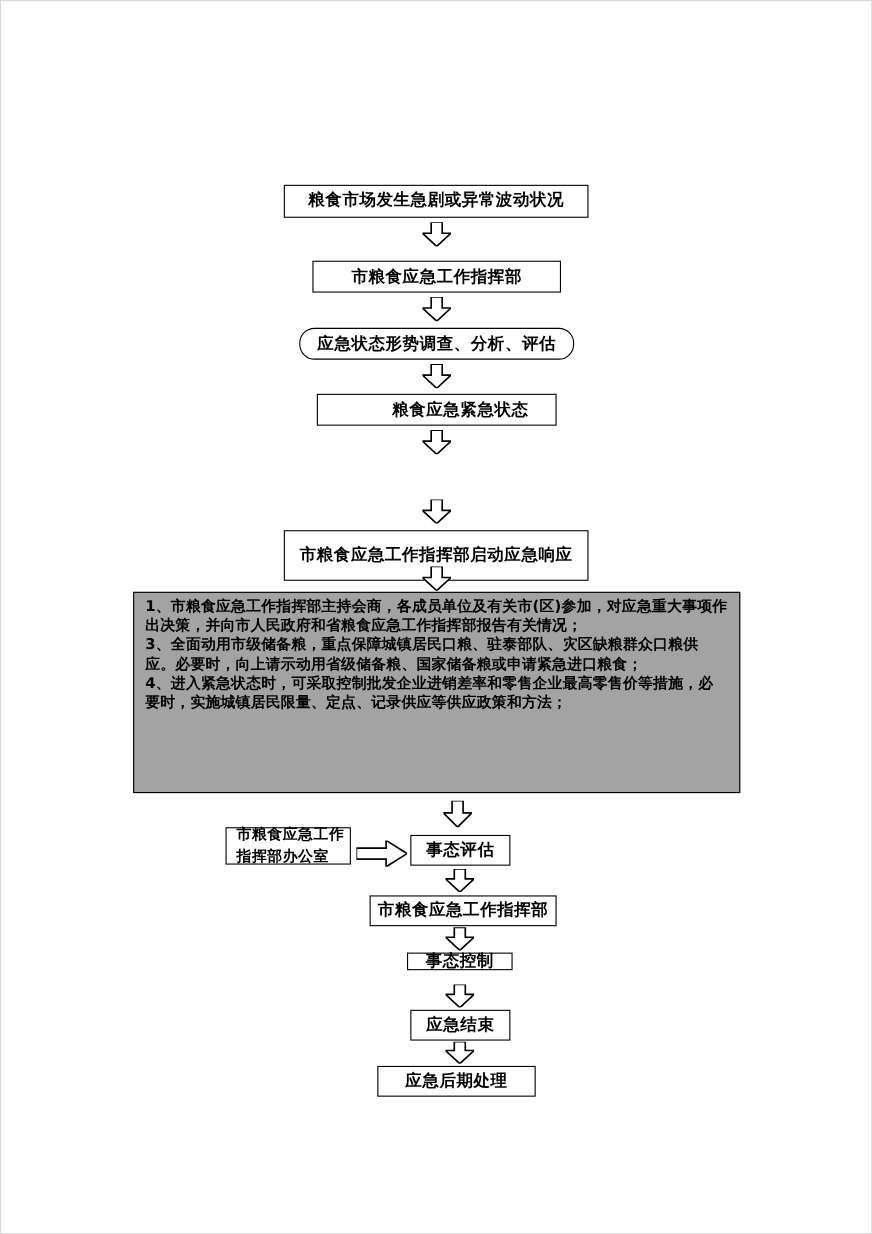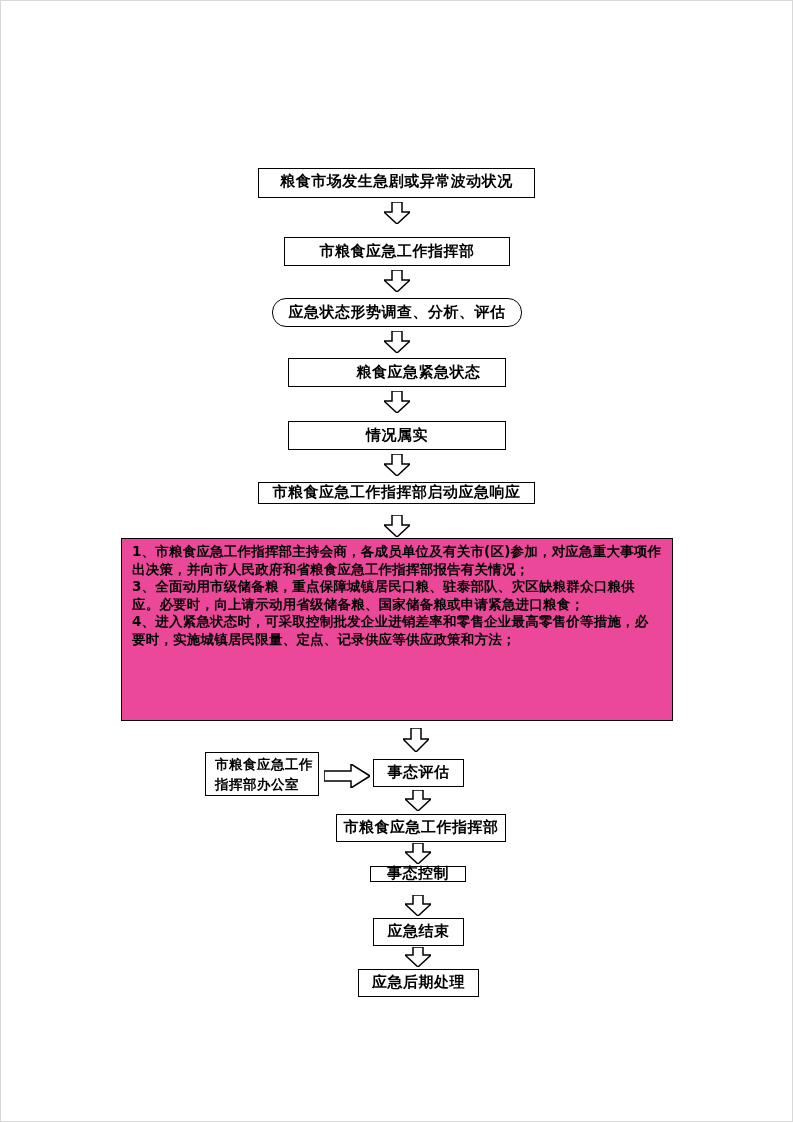--- a/index.html
+++ b/index.html
@@ -30,21 +30,21 @@
     font-weight: bold;
     font-size: 15px;
     line-height: 1.15;
     letter-spacing: 0.5px;
   }
   .fbox.small { font-size: 15px; }
   .bigbox {
     position: absolute;
     box-sizing: border-box;
     border: 1.5px solid #000;
-    background: #ec4899;
+    background: #a3a3a3;
     font-weight: bold;
     font-size: 13.5px;
     line-height: 17.6px;
     padding: 4px 10px;
     text-align: left;
     letter-spacing: 0.2px;
   }
   .bigbox p { margin: 0; }
   .office {
     position: absolute;
@@ -93,49 +93,48 @@
   </div>
 
   <div class="fbox" style="left:287px; top:357px; width:218px; height:29px;padding-left:43px;">粮食应急紧急状态</div>
 
   <div class="arrow" style="left:383px; top:390px;">
     <svg width="26" height="22" viewBox="0 0 26 22">
       <polygon points="8,0 18,0 18,10 26,10 13,22 0,10 8,10" fill="#fff" stroke="#000" stroke-width="1.5"></polygon>
     </svg>
   </div>
 
-  <div class="fbox" style="left:287px; top:420px; width:218px; height:29px;">情况属实</div>
 
   <div class="arrow" style="left:383px; top:453px;">
     <svg width="26" height="22" viewBox="0 0 26 22">
       <polygon points="8,0 18,0 18,10 26,10 13,22 0,10 8,10" fill="#fff" stroke="#000" stroke-width="1.5"></polygon>
     </svg>
   </div>
 
-  <div class="fbox" style="left:257px; top:481px; width:277px; height:22px;">市粮食应急工作指挥部启动应急响应</div>
+  <div class="fbox" style="left:257px; top:481px; width:277px; height:46px;">市粮食应急工作指挥部启动应急响应</div>
 
   <div class="arrow" style="left:383px; top:514px;">
     <svg width="26" height="22" viewBox="0 0 26 22">
       <polygon points="8,0 18,0 18,10 26,10 13,22 0,10 8,10" fill="#fff" stroke="#000" stroke-width="1.5"></polygon>
     </svg>
   </div>
 
   <div class="bigbox" style="left:120px; top:537px; width:552px; height:183px;">
     <p>1、市粮食应急工作指挥部主持会商，各成员单位及有关市(区)参加，对应急重大事项作出决策，并向市人民政府和省粮食应急工作指挥部报告有关情况；</p>
     <p>3、全面动用市级储备粮，重点保障城镇居民口粮、驻泰部队、灾区缺粮群众口粮供应。必要时，向上请示动用省级储备粮、国家储备粮或申请紧急进口粮食；</p>
     <p>4、进入紧急状态时，可采取控制批发企业进销差率和零售企业最高零售价等措施，必要时，实施城镇居民限量、定点、记录供应等供应政策和方法；</p>
   </div>
 
   <div class="arrow" style="left:402px; top:727px;">
     <svg width="26" height="24" viewBox="0 0 26 24">
       <polygon points="8,0 18,0 18,11 26,11 13,24 0,11 8,11" fill="#fff" stroke="#000" stroke-width="1.5"></polygon>
     </svg>
   </div>
 
-  <div class="office" style="left:204px; top:751px; width:114px; height:44px;">
+  <div class="office" style="left:204px; top:751px; width:114px; height:34px;">
     <span>市粮食应急工作</span>
     <span>指挥部办公室</span>
   </div>
 
   <div class="arrow" style="left:323px; top:763px;">
     <svg width="46" height="24" viewBox="0 0 46 24">
       <polygon points="0,7 27,7 27,0 46,12 27,24 27,17 0,17" fill="#fff" stroke="#000" stroke-width="1.5"></polygon>
     </svg>
   </div>
 
@@ -164,15 +163,15 @@
   </div>
 
   <div class="fbox small" style="left:372px; top:917px; width:91px; height:28px;">应急结束</div>
 
   <div class="arrow" style="left:404px; top:946px;">
     <svg width="26" height="20" viewBox="0 0 26 20">
       <polygon points="8,0 18,0 18,8 26,8 13,20 0,8 8,8" fill="#fff" stroke="#000" stroke-width="1.5"></polygon>
     </svg>
   </div>
 
-  <div class="fbox small" style="left:357px; top:968px; width:121px; height:28px;">应急后期处理</div>
+  <div class="fbox small" style="left:342px; top:968px; width:144px; height:28px;">应急后期处理</div>
 
 </div>
 
 </body></html>

